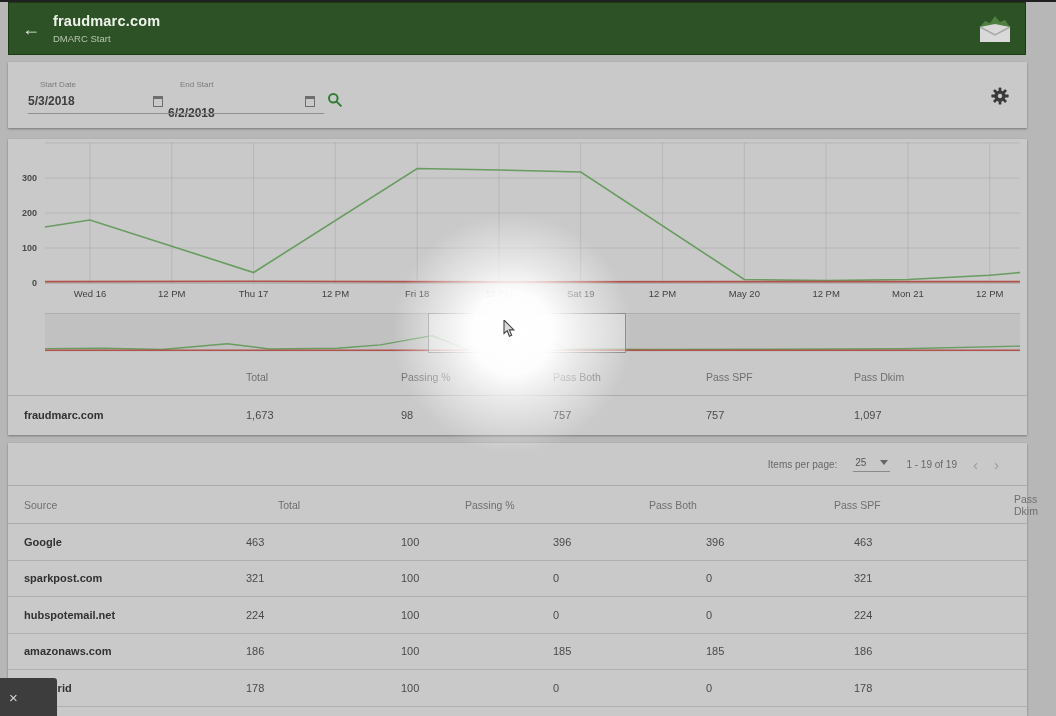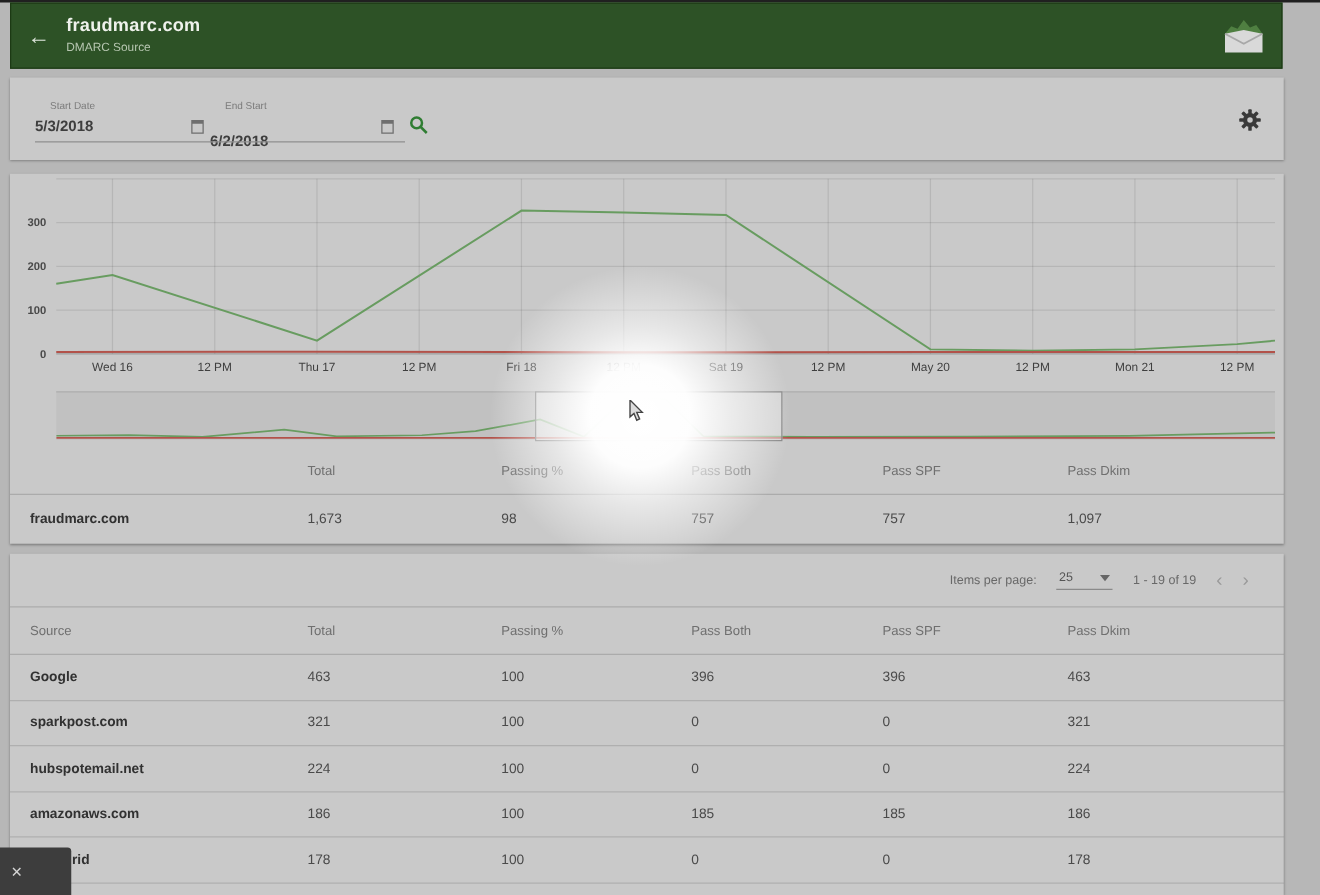--- a/index.html
+++ b/index.html
@@ -35,47 +35,47 @@
   .brush-sel{position:absolute;top:-1px;height:40px;background:rgba(238,238,238,.45);border:1px solid #858585;box-sizing:border-box;cursor:grab;}
 
   
   .t-row{display:grid;grid-template-columns:222px 155px 152px 153px 148px 1fr;padding-left:16px;align-items:center;box-sizing:border-box;}
   .t-cell{font-size:11px;color:#4a4a4a;}
   .t-head .t-cell{color:#6f6f6f;font-size:10.5px;}
   .t-cell.lbl{font-weight:bold;color:#313131;}
   .summary{position:absolute;left:0;top:220px;width:100%;}
   .summary .t-row{height:37px;}
   .summary .t-head{border-bottom:1px solid rgba(0,0,0,.15);}
-  .src-head{height:38px;border-bottom:1px solid rgba(0,0,0,.15);}
+  .src-head{height:38px;border-bottom:1px solid rgba(0,0,0,.15);gap:32px;}
   #src-body .t-row{height:36.5px;border-bottom:1px solid rgba(0,0,0,.13);}
 
   
   .paginator{height:42px;display:flex;align-items:center;justify-content:flex-end;gap:16px;padding-right:28px;border-bottom:1px solid rgba(0,0,0,.15);font-size:10px;color:#686868;}
-  .pg-select{display:inline-flex;align-items:center;gap:22px;border-bottom:1px solid #8a8a8a;padding:0 2px 3px 2px;cursor:pointer;color:#555;}
+  .pg-select{display:inline-flex;align-items:center;gap:14px;border-bottom:1px solid #8a8a8a;padding:0 2px 3px 2px;cursor:pointer;color:#555;}
   .caret{width:0;height:0;border-left:4px solid transparent;border-right:4px solid transparent;border-top:5px solid #666;}
   .pg-chev{font-size:15px;color:#9a9a9a;cursor:pointer;line-height:1;}
 
   
   .spotlight{position:absolute;left:392px;top:213px;width:240px;height:240px;border-radius:50%;pointer-events:none;z-index:20;
     background:radial-gradient(closest-side,rgba(255,255,255,1) 0%,rgba(255,255,255,.97) 34%,rgba(255,255,255,.55) 60%,rgba(255,255,255,0) 100%);}
   .cursor{position:absolute;left:503px;top:320px;z-index:21;}
   .closebox{position:absolute;left:0;top:678px;width:57px;height:38px;background:#3d3d3d;z-index:30;border-top-right-radius:3px;display:flex;align-items:center;padding-left:9px;box-sizing:border-box;cursor:pointer;}
   .closebox span{color:#d5d5d5;font-size:15px;}
 </style>
 </head>
 <body>
 <div id="stage">
 
 <div class="topline"></div>
 
 <header class="appbar">
   <span class="back">←</span>
   <div class="titles">
     <div class="title">fraudmarc.com</div>
-    <div class="subtitle">DMARC Source</div>
+    <div class="subtitle">DMARC Start</div>
   </div>
   <span class="brand">
     <svg width="36" height="30" viewBox="0 0 36 30">
       <polygon points="3,13 8,7 13,9 18,2 23,8 28,6 33,13" fill="#4f7f41"></polygon>
       <polygon points="3,13 18,10 33,13 33,28 3,28" fill="#d9d9d9"></polygon>
       <polyline points="3,13 18,21 33,13" fill="none" stroke="#a8a8a8" stroke-width="1.5"></polyline>
     </svg>
   </span>
 </header>
 

